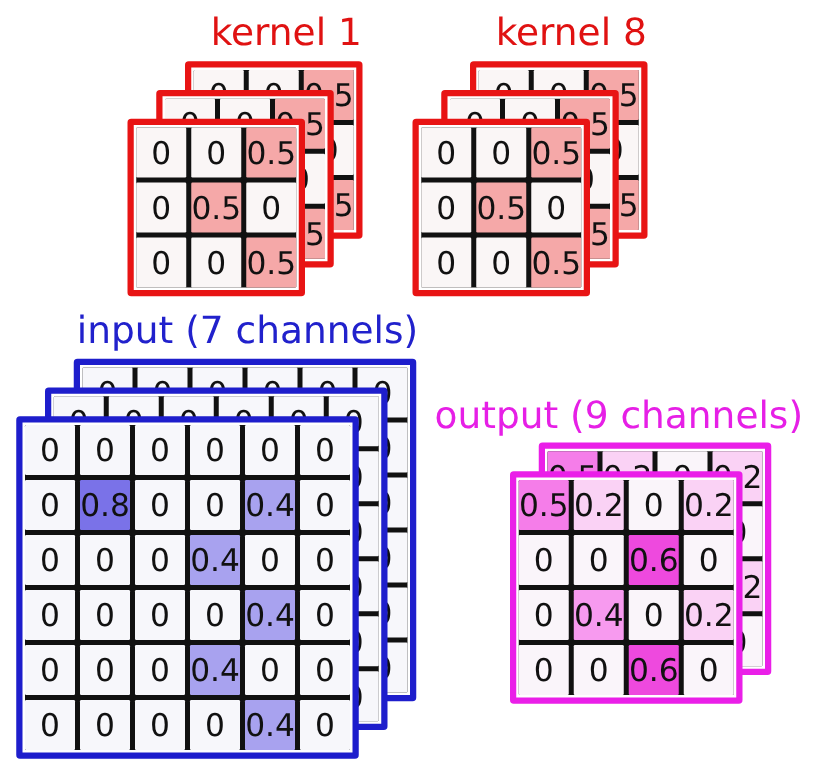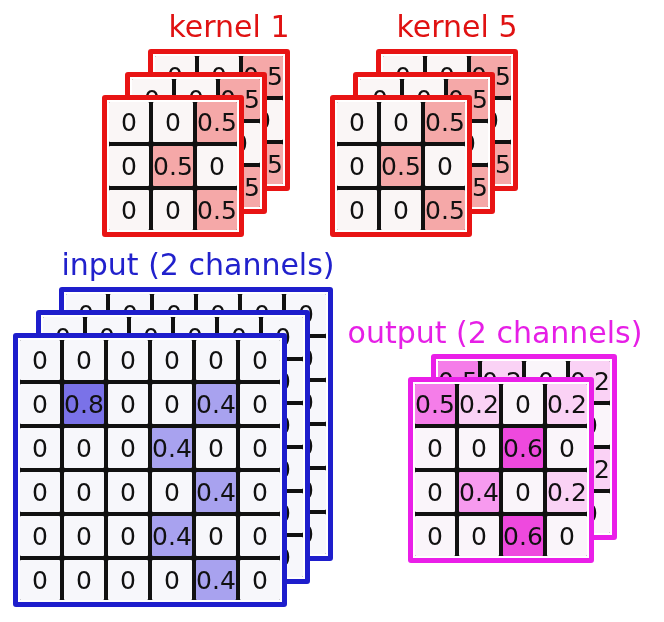--- a/index.html
+++ b/index.html
@@ -59,25 +59,25 @@
   #title-input   { left: 198px; top: 248px; }
   #title-output  { left: 495px; top: 316px; }
 </style>
 </head>
 <body>
 
 <div class="canvas">
 
   <div class="fig-title" id="title-kernel1" style="color: rgb(224, 18, 18);">kernel 1</div>
 
-  <div class="fig-title" id="title-kernel2" style="color: rgb(224, 18, 18);">kernel 5</div>
-
-  <div class="fig-title" id="title-input" style="color: rgb(33, 33, 204);">input (2 channels)</div>
-
-  <div class="fig-title" id="title-output" style="color: rgb(230, 31, 230);">output (2 channels)</div>
+  <div class="fig-title" id="title-kernel2" style="color: rgb(224, 18, 18);">kernel 8</div>
+
+  <div class="fig-title" id="title-input" style="color: rgb(33, 33, 204);">input (7 channels)</div>
+
+  <div class="fig-title" id="title-output" style="color: rgb(230, 31, 230);">output (9 channels)</div>
 
   <div class="stack" id="fig-kernel1">
       <div class="layer" style="border-color: rgb(232, 20, 20); left: 46px; top: 0px;">
         <div class="cells" style="grid-template-columns: repeat(3, 40px);">
           <div class="cell" style="background: rgb(250, 246, 246); color: rgb(17, 17, 17);">0</div>
           <div class="cell" style="background: rgb(250, 246, 246); color: rgb(17, 17, 17);">0</div>
           <div class="cell" style="background: rgb(245, 168, 168); color: rgb(17, 17, 17);">0.5</div>
           <div class="cell" style="background: rgb(250, 246, 246); color: rgb(17, 17, 17);">0</div>
           <div class="cell" style="background: rgb(245, 168, 168); color: rgb(17, 17, 17);">0.5</div>
           <div class="cell" style="background: rgb(250, 246, 246); color: rgb(17, 17, 17);">0</div>

